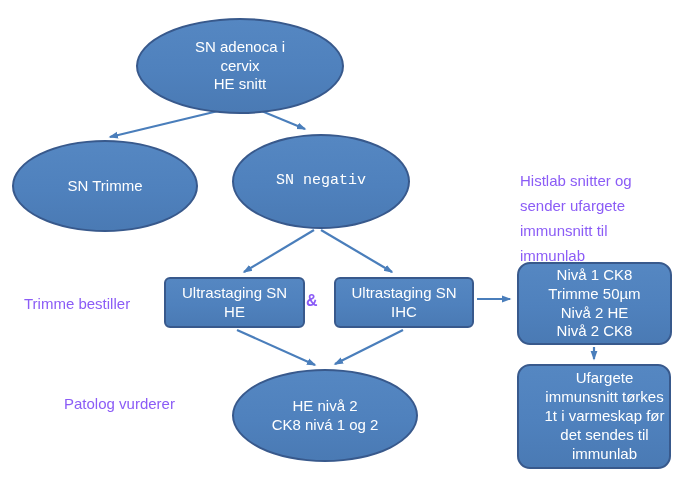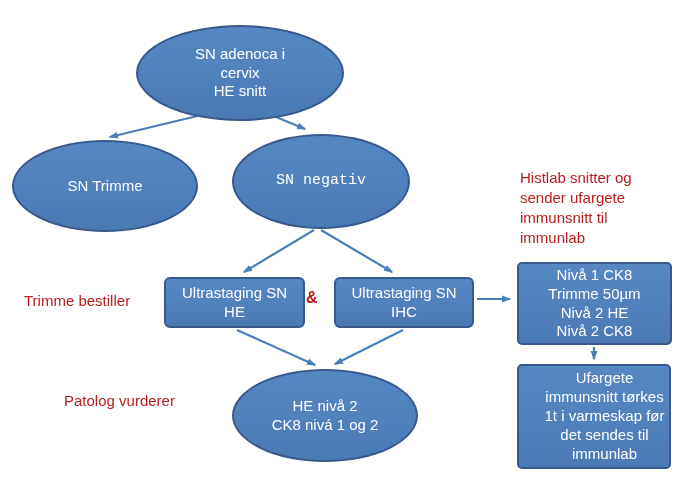--- a/index.html
+++ b/index.html
@@ -32,36 +32,36 @@
     color: #ffffff;
     font-size: 15px;
     line-height: 1.26;
     white-space: pre-line;
     box-sizing: border-box;
     background: linear-gradient(180deg, #5587c2 0%, #4f81bd 55%, #4a7ab4 100%);
     border: 2px solid #38598c;
   }
   .ellipse { border-radius: 50%; }
   .rect { border-radius: 6px; }
-  .round-rect { border-radius: 5px; }
+  .round-rect { border-radius: 13px; }
 
-  .ellipse-top    { left: 136px; top: 25px;  width: 208px; height: 96px; }
+  .ellipse-top    { left: 136px; top: 18px;  width: 208px; height: 96px; }
   .ellipse-pos    { left: 12px;  top: 140px; width: 186px; height: 92px; }
   .ellipse-neg    { left: 232px; top: 134px; width: 178px; height: 95px; font-family: Liberation Mono, monospace; }
   .ellipse-result { left: 232px; top: 369px; width: 186px; height: 93px; }
   .rect-he        { left: 164px; top: 277px; width: 141px; height: 51px; }
   .rect-ihc       { left: 334px; top: 277px; width: 140px; height: 51px; }
   .round-niva     { left: 517px; top: 262px; width: 155px; height: 83px; }
   .round-ufargete { left: 517px; top: 364px; width: 154px; height: 105px; padding-left: 21px; }
 
   .free-label {
     position: absolute;
-    color: #b91c1c;
+    color: #8b5cf6;
     font-size: 15px;
-    line-height: 20px;
+    line-height: 25px;
     white-space: pre-line;
   }
   .label-histlab  { left: 520px; top: 168px; text-align: left; }
   .label-bestiller{ left: 24px;  top: 291px; }
   .label-vurderer { left: 64px;  top: 391px; }
   .label-amp      { left: 306px; top: 288px; font-weight: bold; font-size: 16px; }
 </style>
 </head>
 <body>
 

